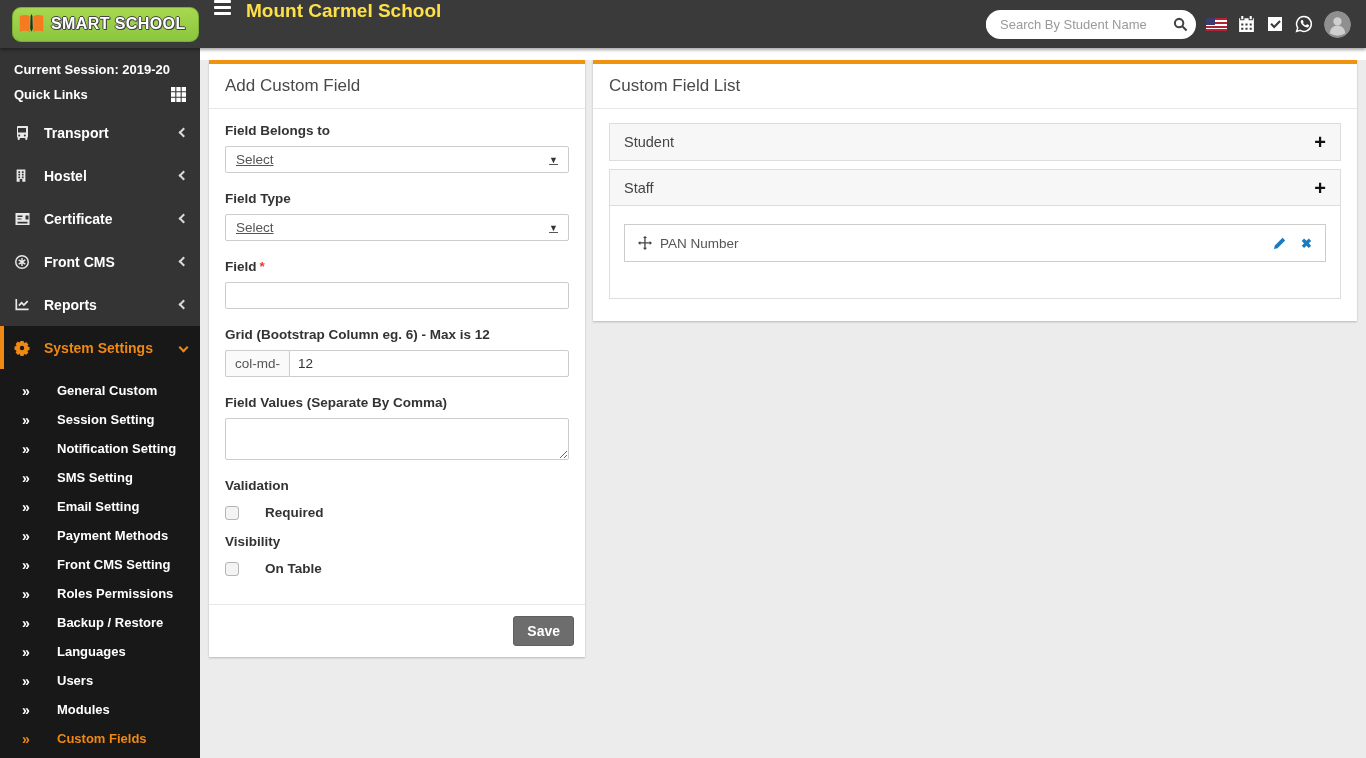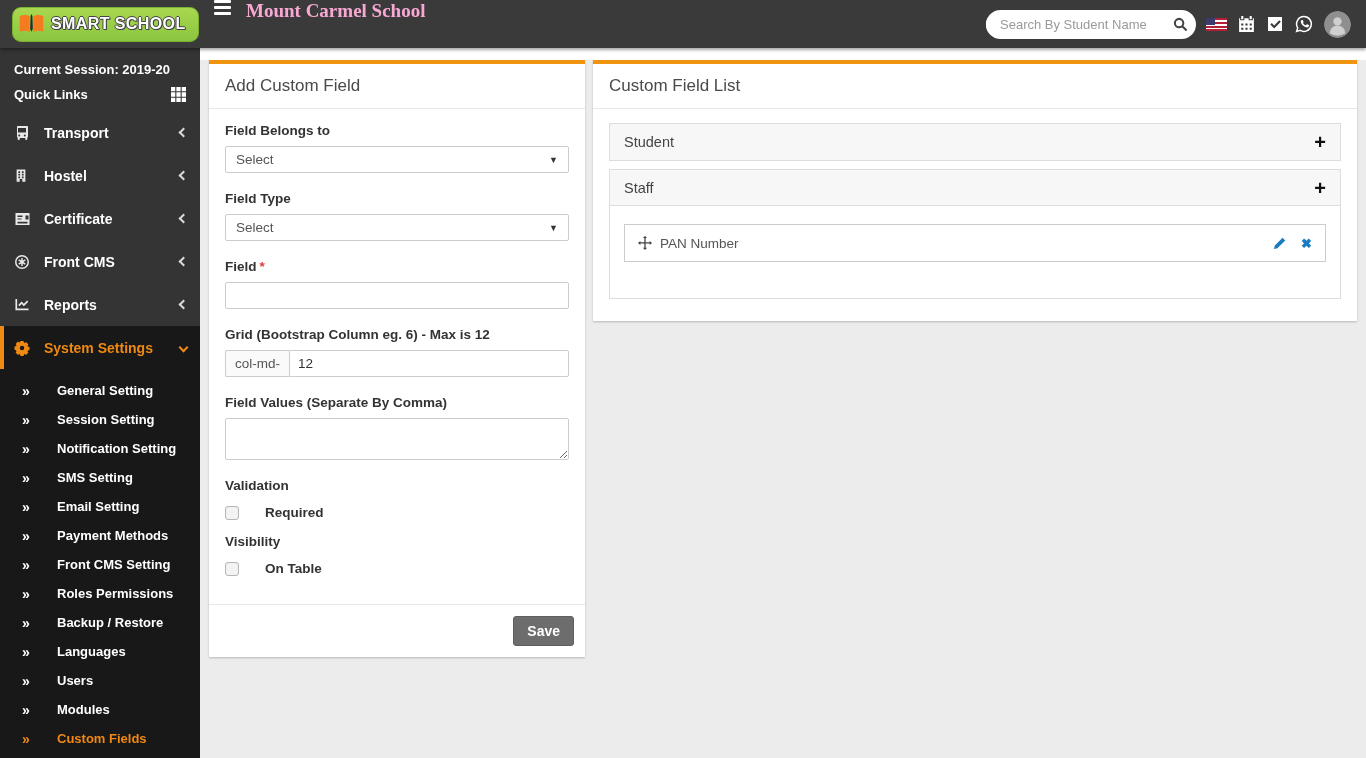--- a/index.html
+++ b/index.html
@@ -11,21 +11,21 @@
     background:#3a3a3a; display:flex; z-index:20;
     box-shadow:0 2px 3px rgba(0,0,0,.35); }
   .logo-wrap { width:200px; display:flex; align-items:center; padding-left:12px; flex:none; }
   .logo-pill { background:linear-gradient(#a8d84f,#8bc53f); border:1px solid #7ab232;
     border-radius:9px; height:35px; display:flex; align-items:center; gap:6px;
     padding:2px 12px 2px 5px; }
   .logo-text { font-size:16px; font-weight:800; color:#fff; letter-spacing:.4px;
     text-shadow:-1px 0 #444,0 1px #444,1px 0 #444,0 -1px #444,1px 1px #444; white-space:nowrap; }
   .hamburger { margin-left:14px; display:flex; flex-direction:column; gap:3px; cursor:pointer; }
   .hamburger span { display:block; width:17px; height:3px; background:#fff; border-radius:1px; }
-  .school-title { margin-left:15px; font-size:19px; font-weight:bold; color:#f9a8d4;font-family:Liberation Serif, serif; }
+  .school-title { margin-left:15px; font-size:19px; font-weight:bold; color:#fde047; }
   .header-right { margin-left:auto; display:flex; align-items:center; gap:10px; padding-right:15px; }
   .search-pill { width:210px; height:29px; background:#fff; border-radius:15px;
     display:flex; align-items:center; overflow:hidden; }
   .search-pill input { border:none; outline:none; flex:1; min-width:0; padding:0 2px 0 14px;
     font-size:13px; color:#555; font-family:"Liberation Sans",sans-serif; }
   .search-pill input::placeholder { color:#9a9a9a; }
   .search-btn { width:32px; height:29px; display:flex; align-items:center; justify-content:center;
     color:#444; cursor:pointer; background:none; border:none; }
   .hdr-icon { color:#fff; display:flex; align-items:center; cursor:pointer; }
   .flag { width:21px; height:13px; position:relative;
@@ -64,21 +64,21 @@
   .card-header { padding:12px 16px; font-size:17px; color:#4a4a4a; border-bottom:1px solid #e7e7e7; }
   .card-left { width:376px; flex:none; }
   .card-right { flex:1; }
   .card-body { padding:14px 16px; }
 
   
   .form-group { margin-bottom:18px; }
   .form-label { font-size:13.5px; font-weight:bold; color:#333; margin-bottom:8px; }
   .req-star { color:#e53935; margin-left:3px; font-weight:bold; }
   .select-box { height:27px; border:1px solid #ccc; border-radius:2px; display:flex;
-    align-items:center; padding:0 10px; color:#555; font-size:13.5px; cursor:pointer; background:#fff; }
+    align-items:center; padding:0 10px; color:#555; font-size:13.5px; cursor:pointer; background:#fff;text-decoration:underline; }
   .select-box .caret { margin-left:auto; font-size:9px; color:#333; }
   .text-input { width:100%; height:27px; border:1px solid #ccc; border-radius:2px;
     padding:10px 8px; font-size:13.5px; color:#333; font-family:"Liberation Sans",sans-serif; outline:none; }
   .input-group { display:flex; }
   .input-addon { border:1px solid #ccc; border-right:none; background:#fafafa; color:#555;
     font-size:13.5px; display:flex; align-items:center; padding:0 9px; border-radius:2px 0 0 2px; height:27px; }
   .input-group .text-input { border-radius:0 2px 2px 0; flex:1; }
   .textarea { width:100%; height:42px; border:1px solid #ccc; border-radius:2px; padding:4px 8px;
     font-size:13.5px; font-family:"Liberation Sans",sans-serif; resize:both; outline:none; color:#333; }
   .section-label { font-size:13.5px; font-weight:bold; color:#333; margin:14px 0 12px; }
@@ -232,21 +232,21 @@
           <path fill="currentColor" d="M6.4 1h3.2l.3 1.6.9.4 1.3-.9 2.3 2.3-.9 1.3.4.9 1.6.3v3.2l-1.6.3-.4.9.9 1.3-2.3 2.3-1.3-.9-.9.4-.3 1.6H6.4l-.3-1.6-.9-.4-1.3.9-2.3-2.3.9-1.3-.4-.9L.5 9.6V6.4l1.6-.3.4-.9-.9-1.3 2.3-2.3 1.3.9.9-.4L6.4 1zM8 5.8a2.2 2.2 0 100 4.4 2.2 2.2 0 000-4.4z"></path>
         </svg>
     </span>
     <span class="nav-label">System Settings</span>
     <span class="chev chev-down"></span>
   </div>
 
   <div class="submenu">
     <div class="sub-item">
         <span class="dbl">»</span>
-        <span class="sub-label">General Setting</span>
+        <span class="sub-label">General Custom</span>
       </div>
     <div class="sub-item">
         <span class="dbl">»</span>
         <span class="sub-label">Session Setting</span>
       </div>
     <div class="sub-item">
         <span class="dbl">»</span>
         <span class="sub-label">Notification Setting</span>
       </div>
     <div class="sub-item">

